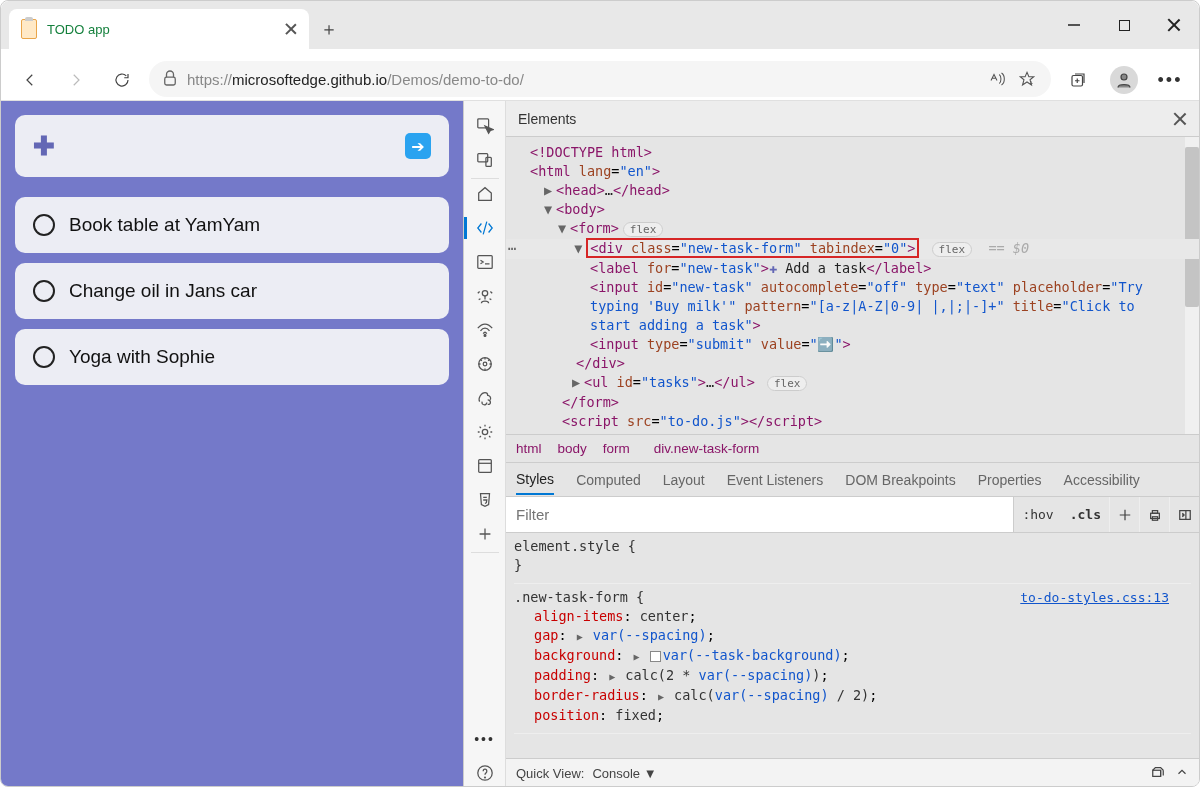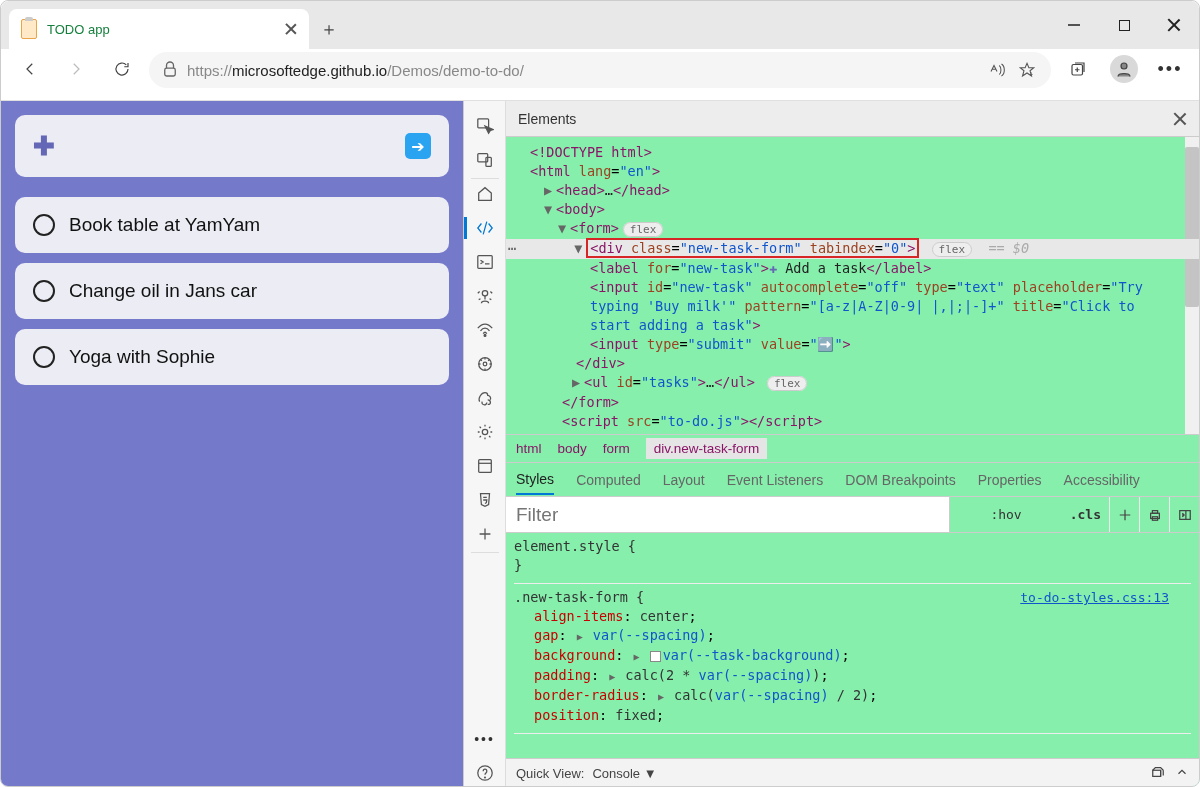--- a/index.html
+++ b/index.html
@@ -55,21 +55,21 @@
 .win-btn { width: 50px; display: flex; align-items: center; justify-content: center; font-size: 13px; color: #222; cursor: pointer;}
 .win-sq { width: 11px; height: 11px; border: 1.5px solid #222; }
 .win-x { position: relative; width: 14px; height: 14px; }
 .win-x::before,.win-x::after{content:"";position:absolute;left:6px;top:-1px;width:1.5px;height:16px;background:#222;}
 .win-x::before{transform:rotate(45deg);} .win-x::after{transform:rotate(-45deg);}
 
 .toolbar {
   height: 52px;
   background: #fff;
   display: flex;
-  align-items: flex-end;
+  align-items: flex-start;
   padding: 12px 10px;
   gap: 8px;
   border-bottom: 1px solid #e0e0e0;
 }
 .tb-btn { width: 38px; height: 38px; display: flex; align-items: center; justify-content: center; color: #333; cursor: pointer; border-radius: 4px;}
 .tb-btn svg { width: 18px; height: 18px; stroke: #444; stroke-width: 1.6; fill: none; }
 .tb-btn.disabled svg { stroke: #bbb; }
 .addrbar {
   flex: 1;
   height: 36px;
@@ -137,21 +137,21 @@
   gap: 4px;
 }
 .dt-side-btn { width: 36px; height: 30px; display:flex;align-items:center;justify-content:center; cursor:pointer; border-radius:3px; position:relative;}
 .dt-side-btn svg { width: 18px; height: 18px; stroke: #555; fill: none; stroke-width: 1.4;}
 .dt-side-btn.sep-after::after { content:""; position:absolute; bottom:-4px; left:4px; right:4px; height:1px; background:#ddd;}
 .dt-side-btn.active { color: #0078d4; }
 .dt-side-btn.active::before { content:""; position:absolute; left:-3px; top:4px; bottom:4px; width:3px; background:#0078d4;}
 .dt-side-btn.active svg { stroke: #0078d4;}
 .dt-side-spacer { flex: 1; }
 
-.dt-main { flex: 1; display: flex; flex-direction: column; overflow: hidden; background:#86efac;}
+.dt-main { flex: 1; display: flex; flex-direction: column; overflow: hidden; background:#e5e5e5;}
 .dt-header {
   height: 36px;
   background: #ededed;
   border-bottom: 1px solid #ccc;
   display: flex;
   align-items: center;
   padding: 0 12px;
   font-size: 14px;
   color: #333;
 }
@@ -211,23 +211,23 @@
 .styles-tabs .tab-item.active { color: #222; border-bottom: 2px solid #0078d4; font-weight:500;}
 
 .filter-row {
   height: 36px;
   border-bottom: 1px solid #ccc;
   display: flex;
   align-items: center;
 }
 .filter-input {
   flex: 1; border: none; background: #fff; height: 100%; padding: 0 10px;
-  font-size: 19px; outline: none; border-right: 1px solid #ccc;
-}
-.filter-btn { padding: 0 8px; font-size: 13px; color: #333; font-family: Consolas, monospace; cursor:pointer; height:100%; display:flex; align-items:center;margin-left:32px;}
+  font-size: 15px; outline: none; border-right: 1px solid #ccc;
+}
+.filter-btn { padding: 0 8px; font-size: 13px; color: #333; font-family: Consolas, monospace; cursor:pointer; height:100%; display:flex; align-items:center;}
 .filter-btn.bold { font-weight: bold; }
 .filter-icon { width: 30px; display:flex;align-items:center;justify-content:center; height:100%; cursor:pointer; border-left:1px solid #eee;}
 .filter-icon svg { width:14px; height:14px; stroke:#444; fill:none; stroke-width:1.4;}
 
 .styles-pane {
   flex: 1;
   font-family: Consolas, monospace;
   font-size: 13.5px;
   line-height: 19px;
   overflow: hidden;

